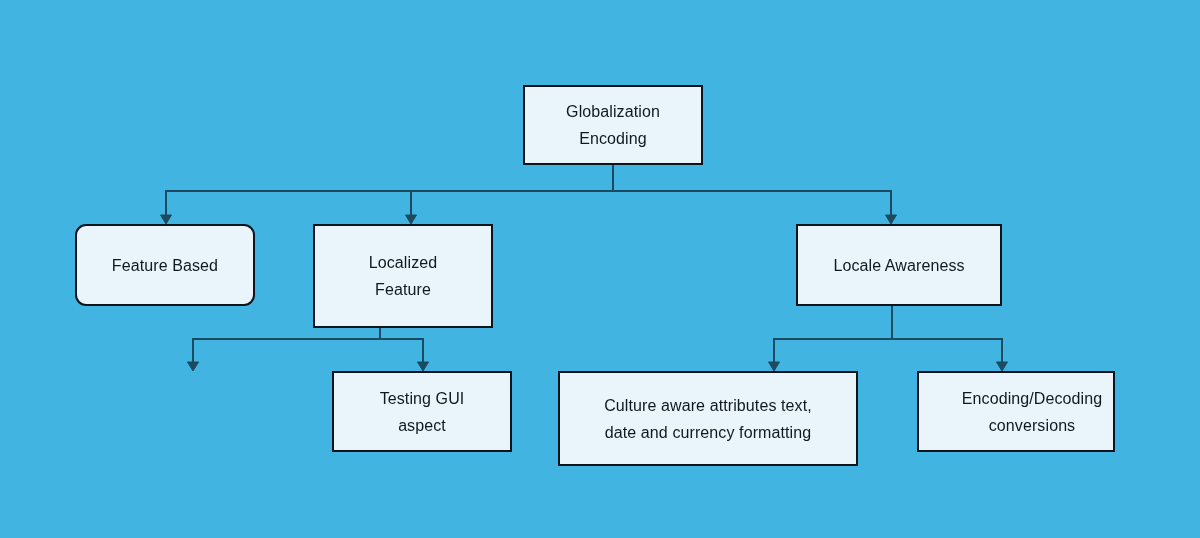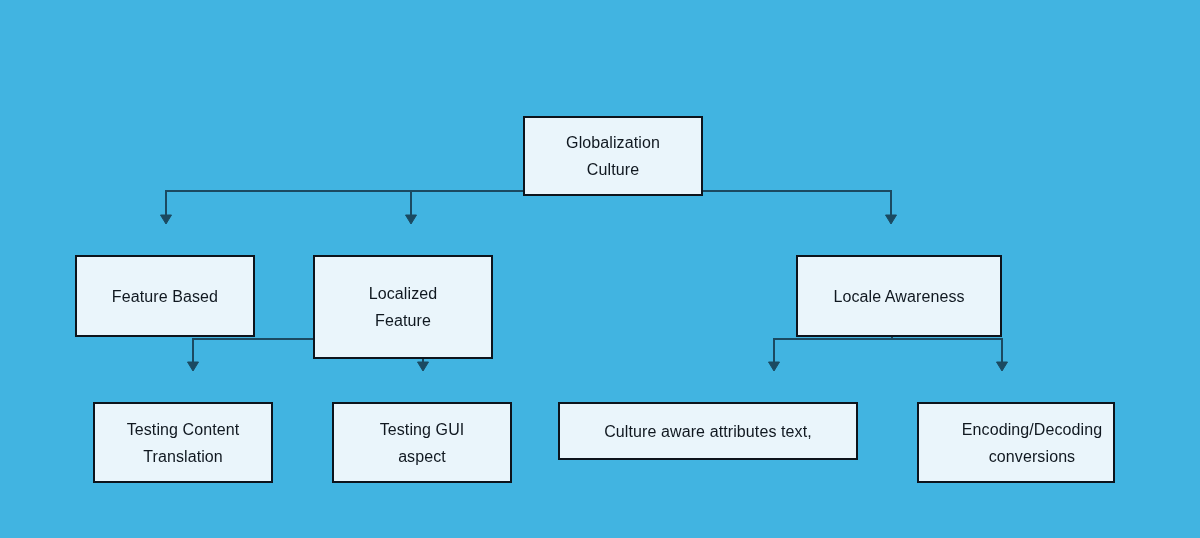--- a/index.html
+++ b/index.html
@@ -23,21 +23,20 @@
   .node{
     position:absolute;
     box-sizing:border-box;
     display:flex;flex-direction:column;justify-content:center;align-items:center;
     background:var(--fill);
     border:2px solid var(--border);
     color:var(--text);
     font-size:16px;font-weight:500;line-height:27px;
     text-align:center;
     letter-spacing:0.1px;
-    margin-top:31px;
   }
   .node .line{display:block;}
 </style>
 </head>
 <body>
 
 <div class="stage">
 
   <svg class="edges" viewBox="0 0 1200 538" xmlns="http://www.w3.org/2000/svg">
     <g class="edge">
@@ -65,48 +64,45 @@
       <polygon points="768.5,362 779.5,362 774,371"></polygon>
     </g>
     <g class="edge">
       <path d="M892 306 V339 H1002 V362"></path>
       <polygon points="996.5,362 1007.5,362 1002,371"></polygon>
     </g>
   </svg>
 
   <div class="node" style="left:523px;top:85px;width:180px;height:80px;">
     <span class="line">Globalization</span>
-    <span class="line">Culture</span>
+    <span class="line">Encoding</span>
   </div>
 
-  <div class="node" style="left:75px;top:224px;width:180px;height:82px;">
+  <div class="node" style="left:75px;top:224px;width:180px;height:82px;border-radius:11px;">
     <span class="line">Feature Based</span>
   </div>
 
   <div class="node" style="left:313px;top:224px;width:180px;height:104px;">
     <span class="line">Localized</span>
     <span class="line">Feature</span>
   </div>
 
   <div class="node" style="left:796px;top:224px;width:206px;height:82px;">
     <span class="line">Locale Awareness</span>
   </div>
 
-  <div class="node" style="left:93px;top:371px;width:180px;height:81px;">
-    <span class="line">Testing Content</span>
-    <span class="line">Translation</span>
-  </div>
 
   <div class="node" style="left:332px;top:371px;width:180px;height:81px;text-align:center;">
     <span class="line">Testing GUI</span>
     <span class="line">aspect</span>
   </div>
 
-  <div class="node" style="left:558px;top:371px;width:300px;height:58px;">
+  <div class="node" style="left:558px;top:371px;width:300px;height:95px;">
     <span class="line">Culture aware attributes text,</span>
+    <span class="line">date and currency formatting</span>
   </div>
 
   <div class="node" style="left:917px;top:371px;width:198px;height:81px;padding-left:32px;">
     <span class="line">Encoding/Decoding</span>
     <span class="line">conversions</span>
   </div>
 
 </div>
 
 </body></html>

